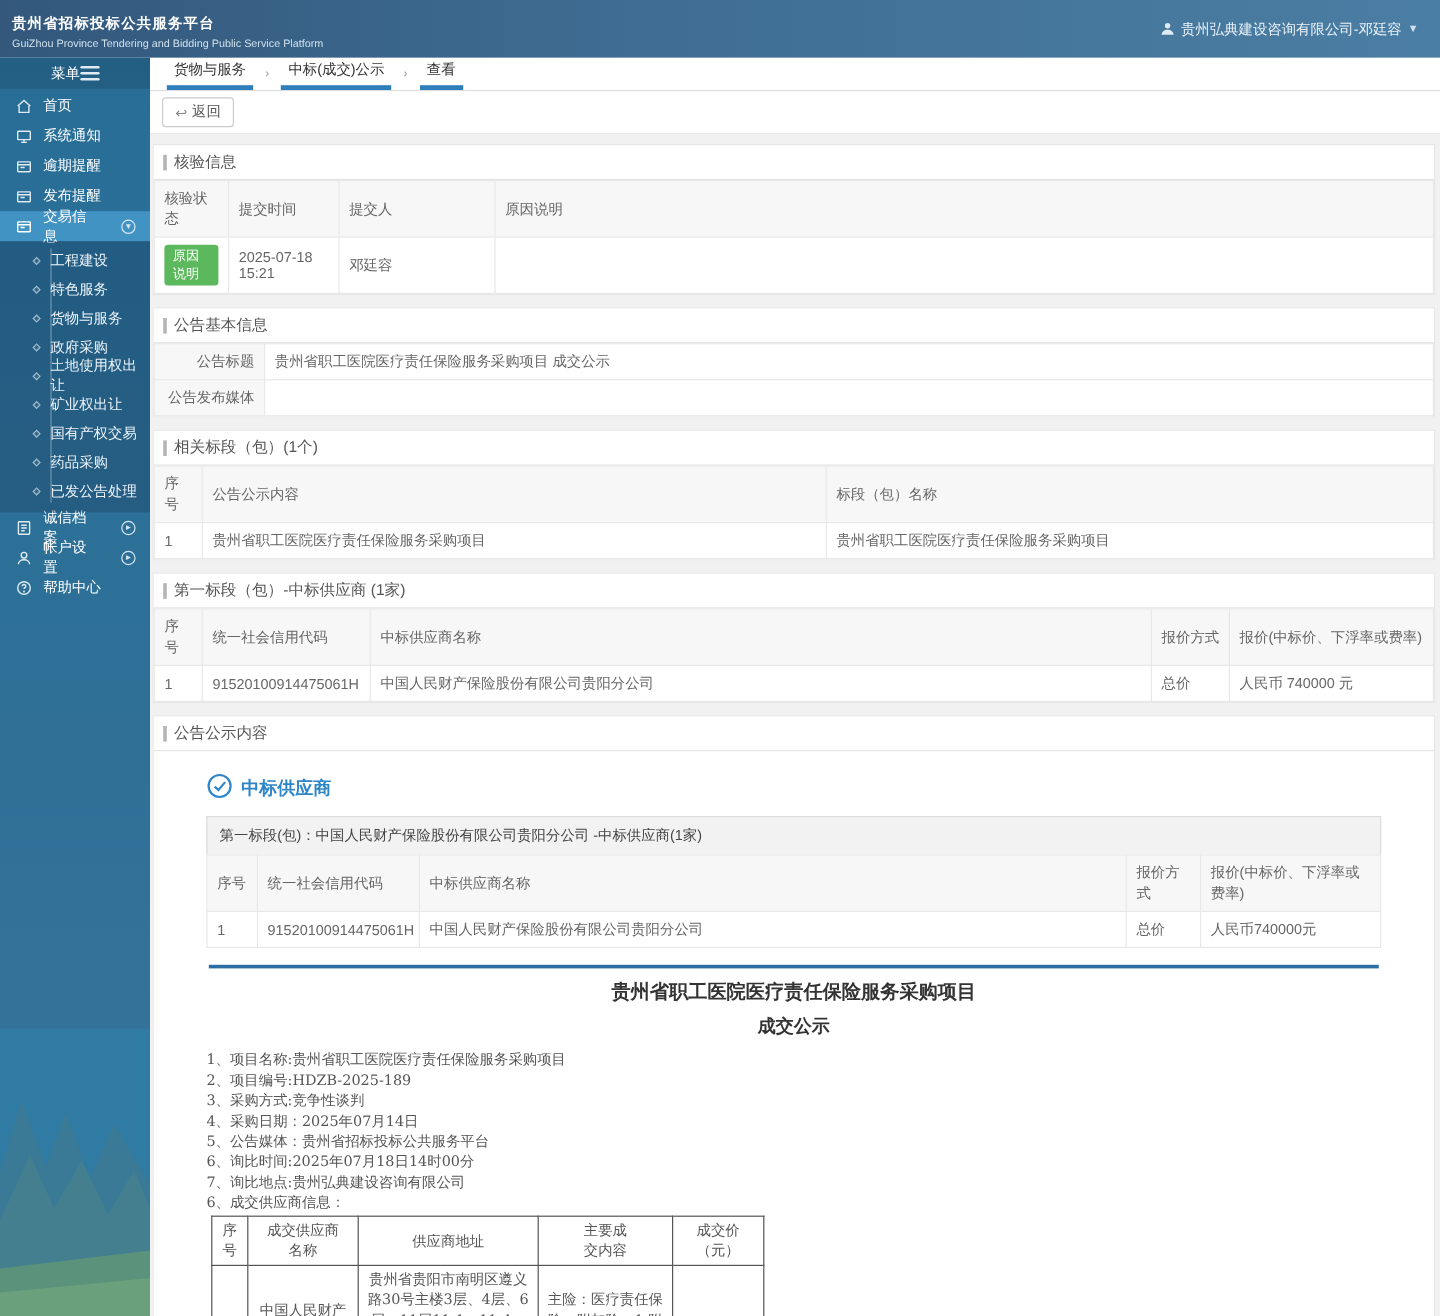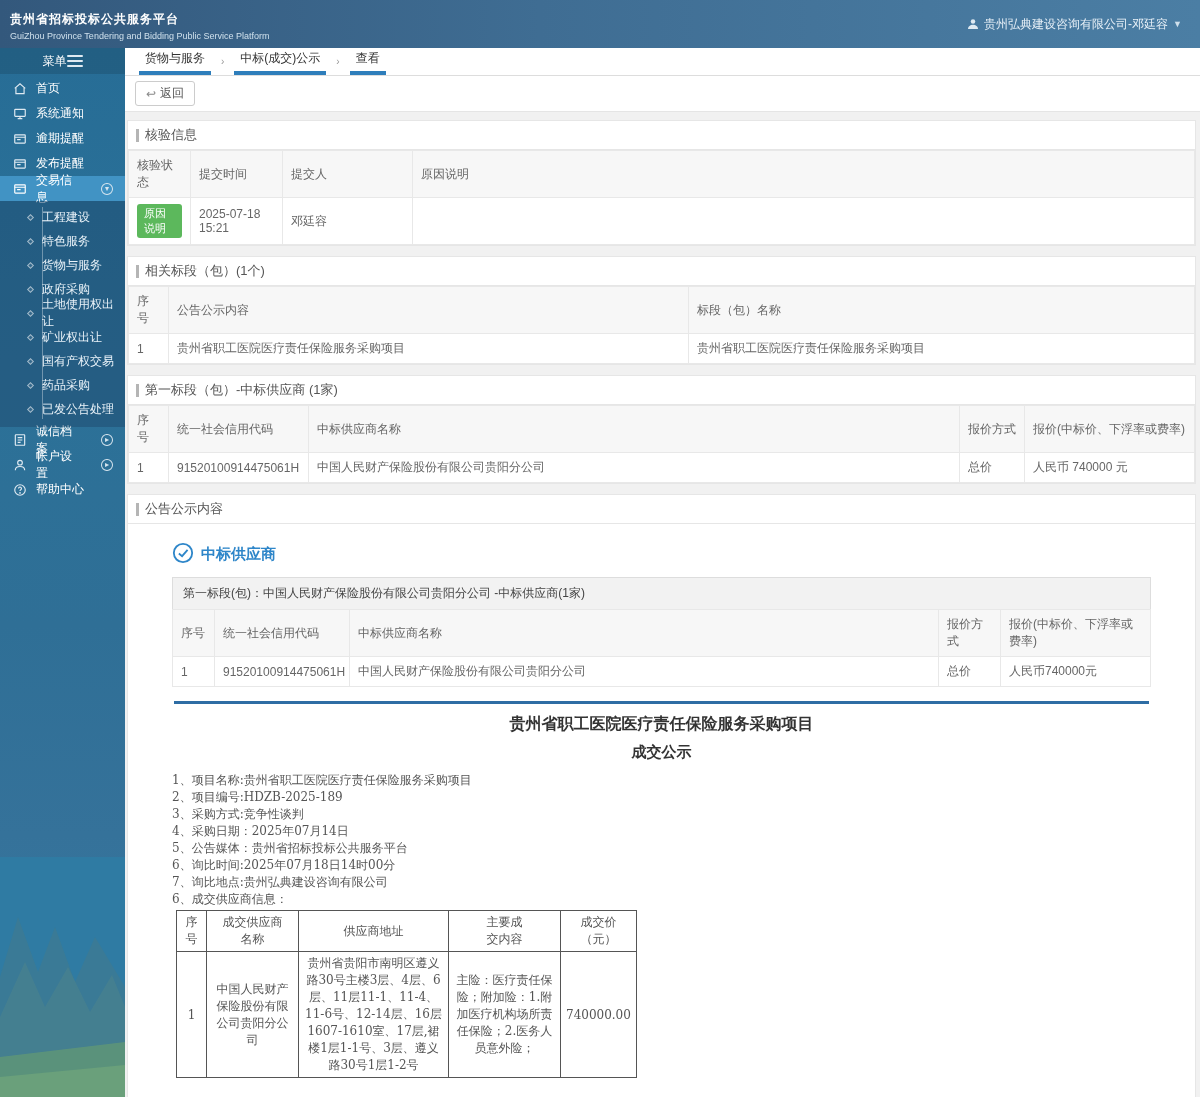--- a/index.html
+++ b/index.html
@@ -286,20 +286,38 @@
           <tr>
             <td><span class="badge-pass">原因说明</span></td>
             <td>2025-07-18 15:21</td>
             <td>邓廷容</td>
             <td></td>
           </tr>
         </tbody>
           </table>
       </div>
 
+      <div class="section">
+        <div class="sec-title">
+          <span class="sec-bar"></span>
+          <span>公告基本信息</span>
+        </div>
+        <table class="tbl">
+          <tbody>
+              <tr>
+            <td class="lbl-cell">公告标题</td>
+            <td>贵州省职工医院医疗责任保险服务采购项目 成交公示</td>
+          </tr>
+          <tr>
+            <td class="lbl-cell">公告发布媒体</td>
+            <td></td>
+          </tr>
+        </tbody>
+          </table>
+      </div>
 
       <div class="section">
         <div class="sec-title">
           <span class="sec-bar"></span>
           <span>相关标段（包）(1个)</span>
         </div>
         <table class="tbl">
           <colgroup>
               <col style="width:40px">
               <col style="width:520px">

